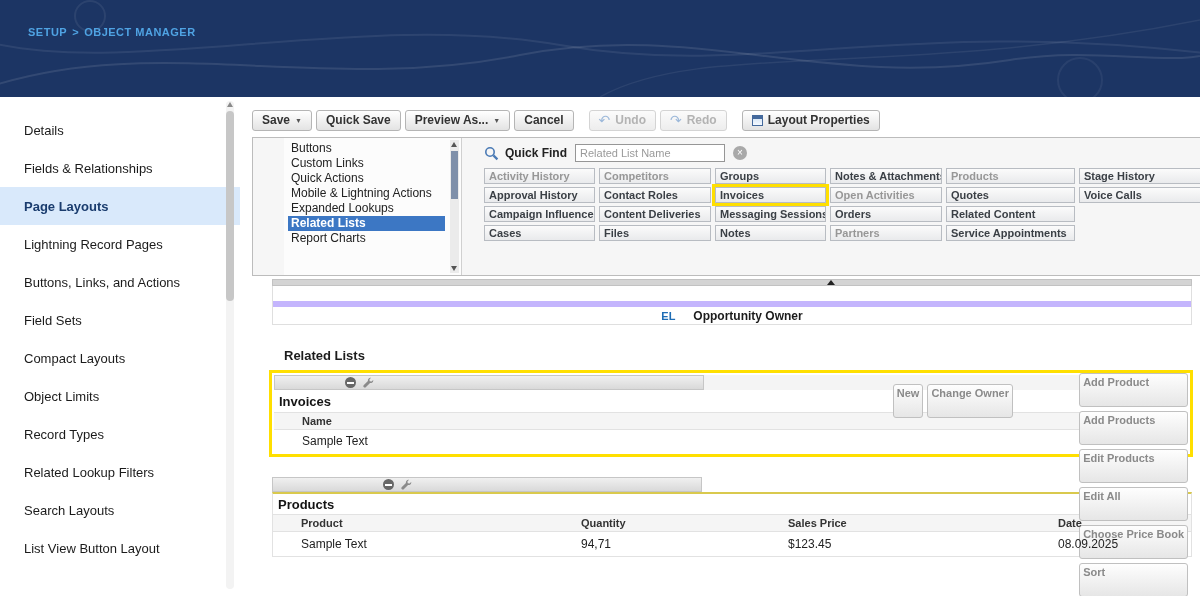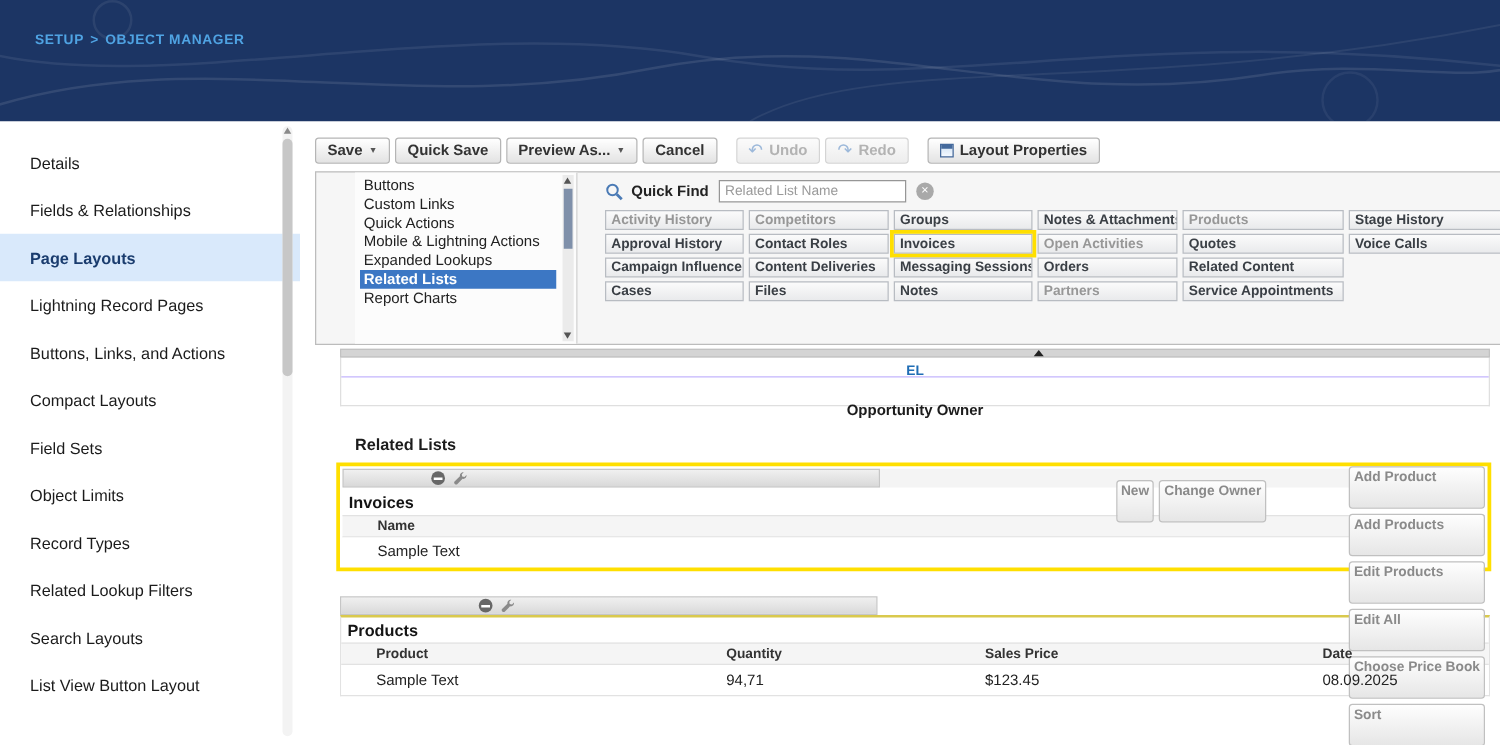--- a/index.html
+++ b/index.html
@@ -67,21 +67,21 @@
           white-space:nowrap; overflow:hidden; cursor:grab; }
   .tile.used { color:#979797; }
   .tile.highlighted { outline:3px solid #ffdf00; }
 
   
   .canvas { position:relative; }
   .collapse-strip { margin-left:20px; width:920px; height:7px; background:#d4d4d4; border:1px solid #c2c2c2; position:relative; margin-top:3px; }
   .collapse-tri { position:absolute; left:50%; margin-left:95px; top:0; width:0; height:0;
       border-left:4px solid transparent; border-right:4px solid transparent; border-bottom:5px solid #222; }
   .section-box { margin-left:20px; width:920px; border:1px solid #dfdfdf; border-top:none; padding-top:15px; background:#fff; }
-  .owner-row { height:23px; border-top:1px solid #c4b5fd; display:flex; align-items:center; justify-content:center; gap:18px;flex-direction:column; }
+  .owner-row { height:23px; border-top:6px solid #c4b5fd; display:flex; align-items:center; justify-content:center; gap:18px; }
   .el-badge { font-size:11px; font-weight:bold; color:#1f6db5; }
   .owner-label { font-size:12px; font-weight:bold; color:#1c1c1c; }
 
   .rl-heading { margin:23px 0 7px 32px; font-size:13px; font-weight:bold; color:#1c1c1c; }
 
   .invoices-box { margin-left:17px; width:924px; border:3px solid #ffdf00; background:#fff; padding:2px; }
 
   .strip-row { height:15px; background:#f4f4f4; }
   .strip { width:430px; height:15px; background:linear-gradient(#f0f0f0,#d9d9d9); border:1px solid #c6c6c6;
            display:flex; align-items:center; gap:6px; padding-left:70px; }
@@ -129,22 +129,22 @@
 
 <div class="body-wrap">
 
   <div class="sidebar">
     <div>
         <div class="side-item">Details</div>
         <div class="side-item">Fields &amp; Relationships</div>
         <div class="side-item selected">Page Layouts</div>
         <div class="side-item">Lightning Record Pages</div>
         <div class="side-item">Buttons, Links, and Actions</div>
+        <div class="side-item">Field Sets</div>
         <div class="side-item">Compact Layouts</div>
-        <div class="side-item">Field Sets</div>
         <div class="side-item">Object Limits</div>
         <div class="side-item">Record Types</div>
         <div class="side-item">Related Lookup Filters</div>
         <div class="side-item">Search Layouts</div>
         <div class="side-item">List View Button Layout</div>
       </div>
     <div class="side-scroll">
       <div class="side-scroll-up"></div>
       <div class="side-thumb"></div>
     </div>

